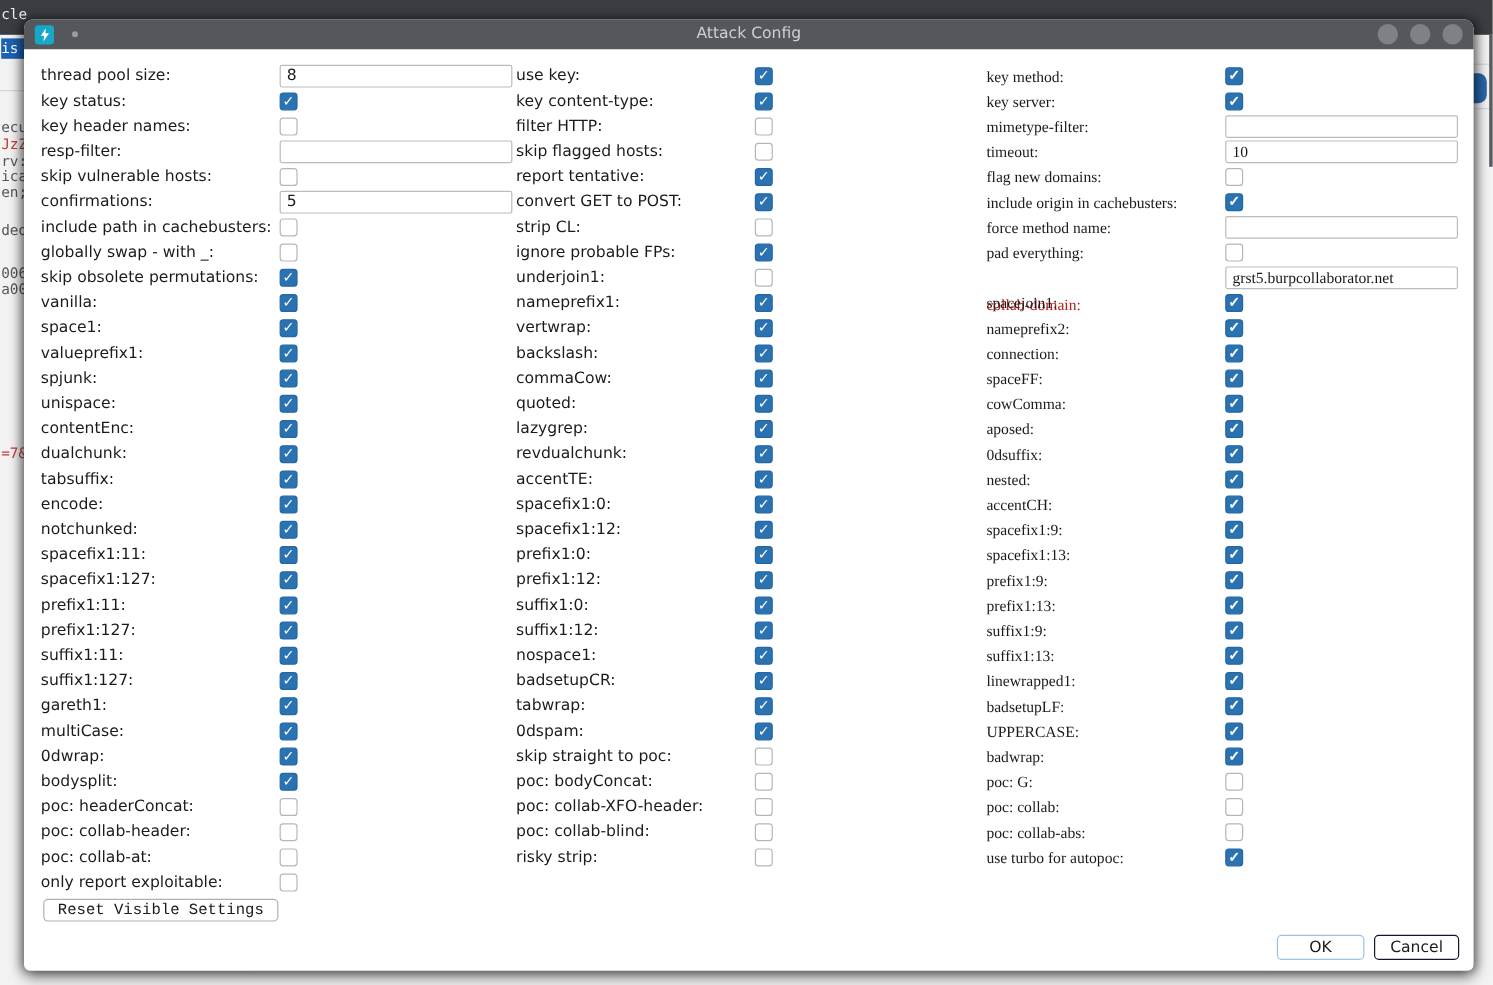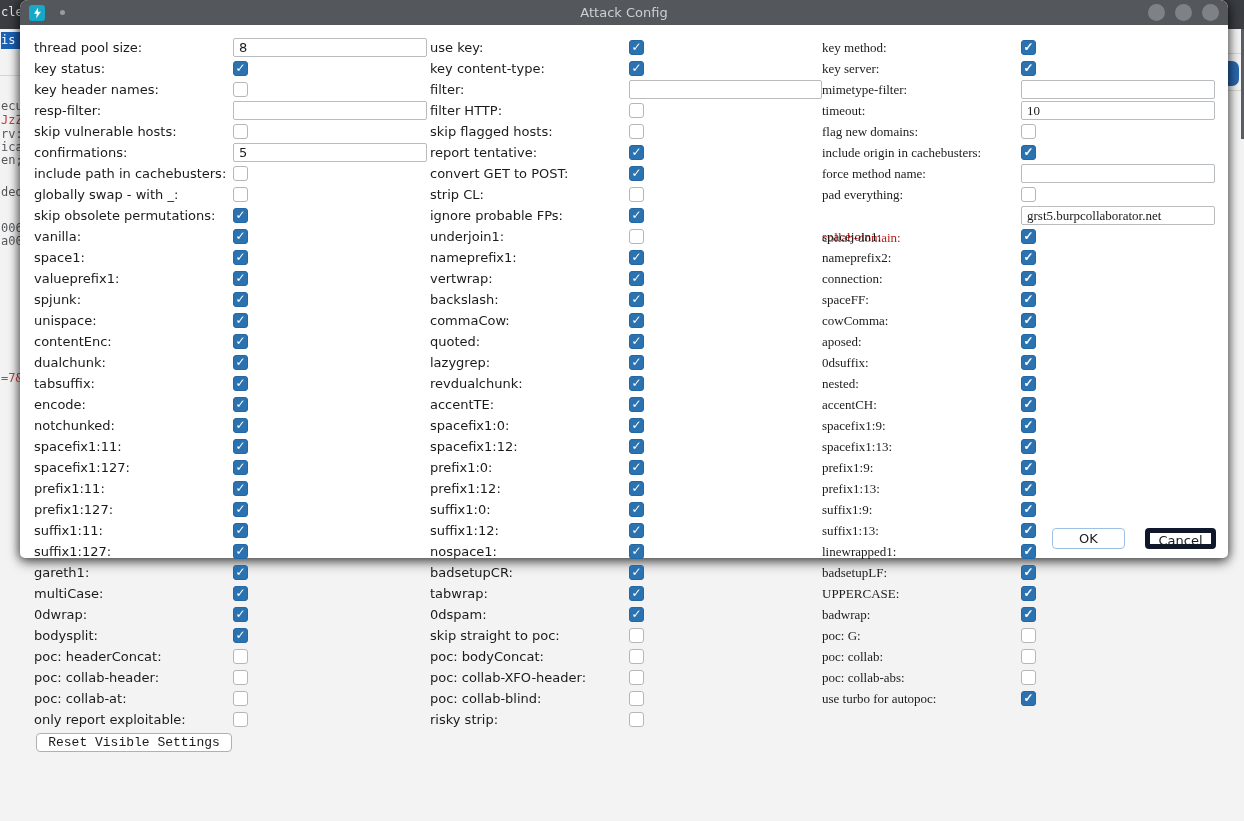--- a/index.html
+++ b/index.html
@@ -11,21 +11,21 @@
   }
   
   .bg-topband{position:absolute;left:0;top:0;width:100%;height:29px;background:#3a3d41;}
   .bg-frag{position:absolute;left:1px;font-family:"DejaVu Sans Mono","Liberation Mono",monospace;
     font-size:12px;line-height:15px;white-space:pre;}
   .bg-hline{position:absolute;height:1px;background:#d6d6d8;}
   .bg-badge{position:absolute;left:1228px;top:61px;width:11px;height:25px;background:#2a66ad;border-radius:0 7px 7px 0;}
   .bg-rightedge{position:absolute;right:0;top:29px;width:3px;height:110px;background:#595c60;}
   
   .dialog{
-    position:absolute;left:20px;top:0;width:1208px;height:558px;
+    position:absolute;left:20px;top:16px;width:1208px;height:793px;
     background:#ffffff;border-radius:8px 8px 5px 5px;
     box-shadow:0 5px 12px rgba(0,0,0,.5),3px 0 8px rgba(0,0,0,.28),-3px 0 8px rgba(0,0,0,.28);
   }
   .titlebar{
     position:relative;height:25px;background:#54575b;border-radius:8px 8px 0 0;
     display:flex;align-items:center;padding:0 9px;box-sizing:border-box;
   }
   .app-icon{width:16px;height:16px;border-radius:3px;background:#16a8c8;
     display:flex;align-items:center;justify-content:center;flex:0 0 auto;}
   .title-dot{width:5px;height:5px;border-radius:50%;background:#9a9da0;margin-left:15px;}
@@ -43,21 +43,21 @@
   .cb{width:15px;height:15px;box-sizing:border-box;border-radius:3px;flex:0 0 auto;
     font-size:12px;font-weight:bold;line-height:13px;text-align:center;}
   .cb.off{background:#fff;border:1px solid #b4b7ba;}
   .cb.on{background:#2b72b1;border:1px solid #2467a5;color:#fff;}
   .reset{margin-top:3px;margin-left:2px;width:196px;height:19px;font-family:Liberation Mono, monospace;font-size:13px;
     color:#1b1b1b;background:#fff;border:1px solid #aeb1b4;border-radius:4px;padding:0;}
   
   .footer{position:absolute;right:12px;bottom:9px;display:flex;gap:8px;}
   .btn{height:21px;font-family:inherit;font-size:13px;color:#1b1b1b;background:#fff;border-radius:4px;padding:0;text-align:center;}
   .btn.ok{width:73px;border:1px solid #9dc1e4;}
-  .btn.cancel{width:71px;border:5px solid #0f172a;margin-left:12px;}
+  .btn.cancel{width:71px;border:1px solid #0f172a;}
 </style>
 </head>
 <body>
 
 <div>
   <div class="bg-topband"></div>
   <div id="bg-frags">
       <div class="bg-frag" style="top: 5px; color: rgb(233, 235, 237);">cle</div>
       <div class="bg-frag" style="top: 32px; color: rgb(255, 255, 255); background: rgb(29, 97, 179); width: 20px; height: 17px; line-height: 17px;">is c</div>
       <div class="bg-frag" style="top: 99px; color: rgb(85, 88, 91);">ecu</div>
@@ -232,24 +232,20 @@
       <div class="col col-1">
         <div class="row">
           <span class="lab">use key:</span>
           <span class="cb on">✓</span>
         </div>
         <div class="row">
           <span class="lab">key content-type:</span>
           <span class="cb on">✓</span>
         </div>
         <div class="row">
-          <span class="lab">filter:</span>
-          <input type="text" class="txt" style="">
-        </div>
-        <div class="row">
           <span class="lab">filter HTTP:</span>
           <span class="cb off"></span>
         </div>
         <div class="row">
           <span class="lab">skip flagged hosts:</span>
           <span class="cb off"></span>
         </div>
         <div class="row">
           <span class="lab">report tentative:</span>
           <span class="cb on">✓</span>

